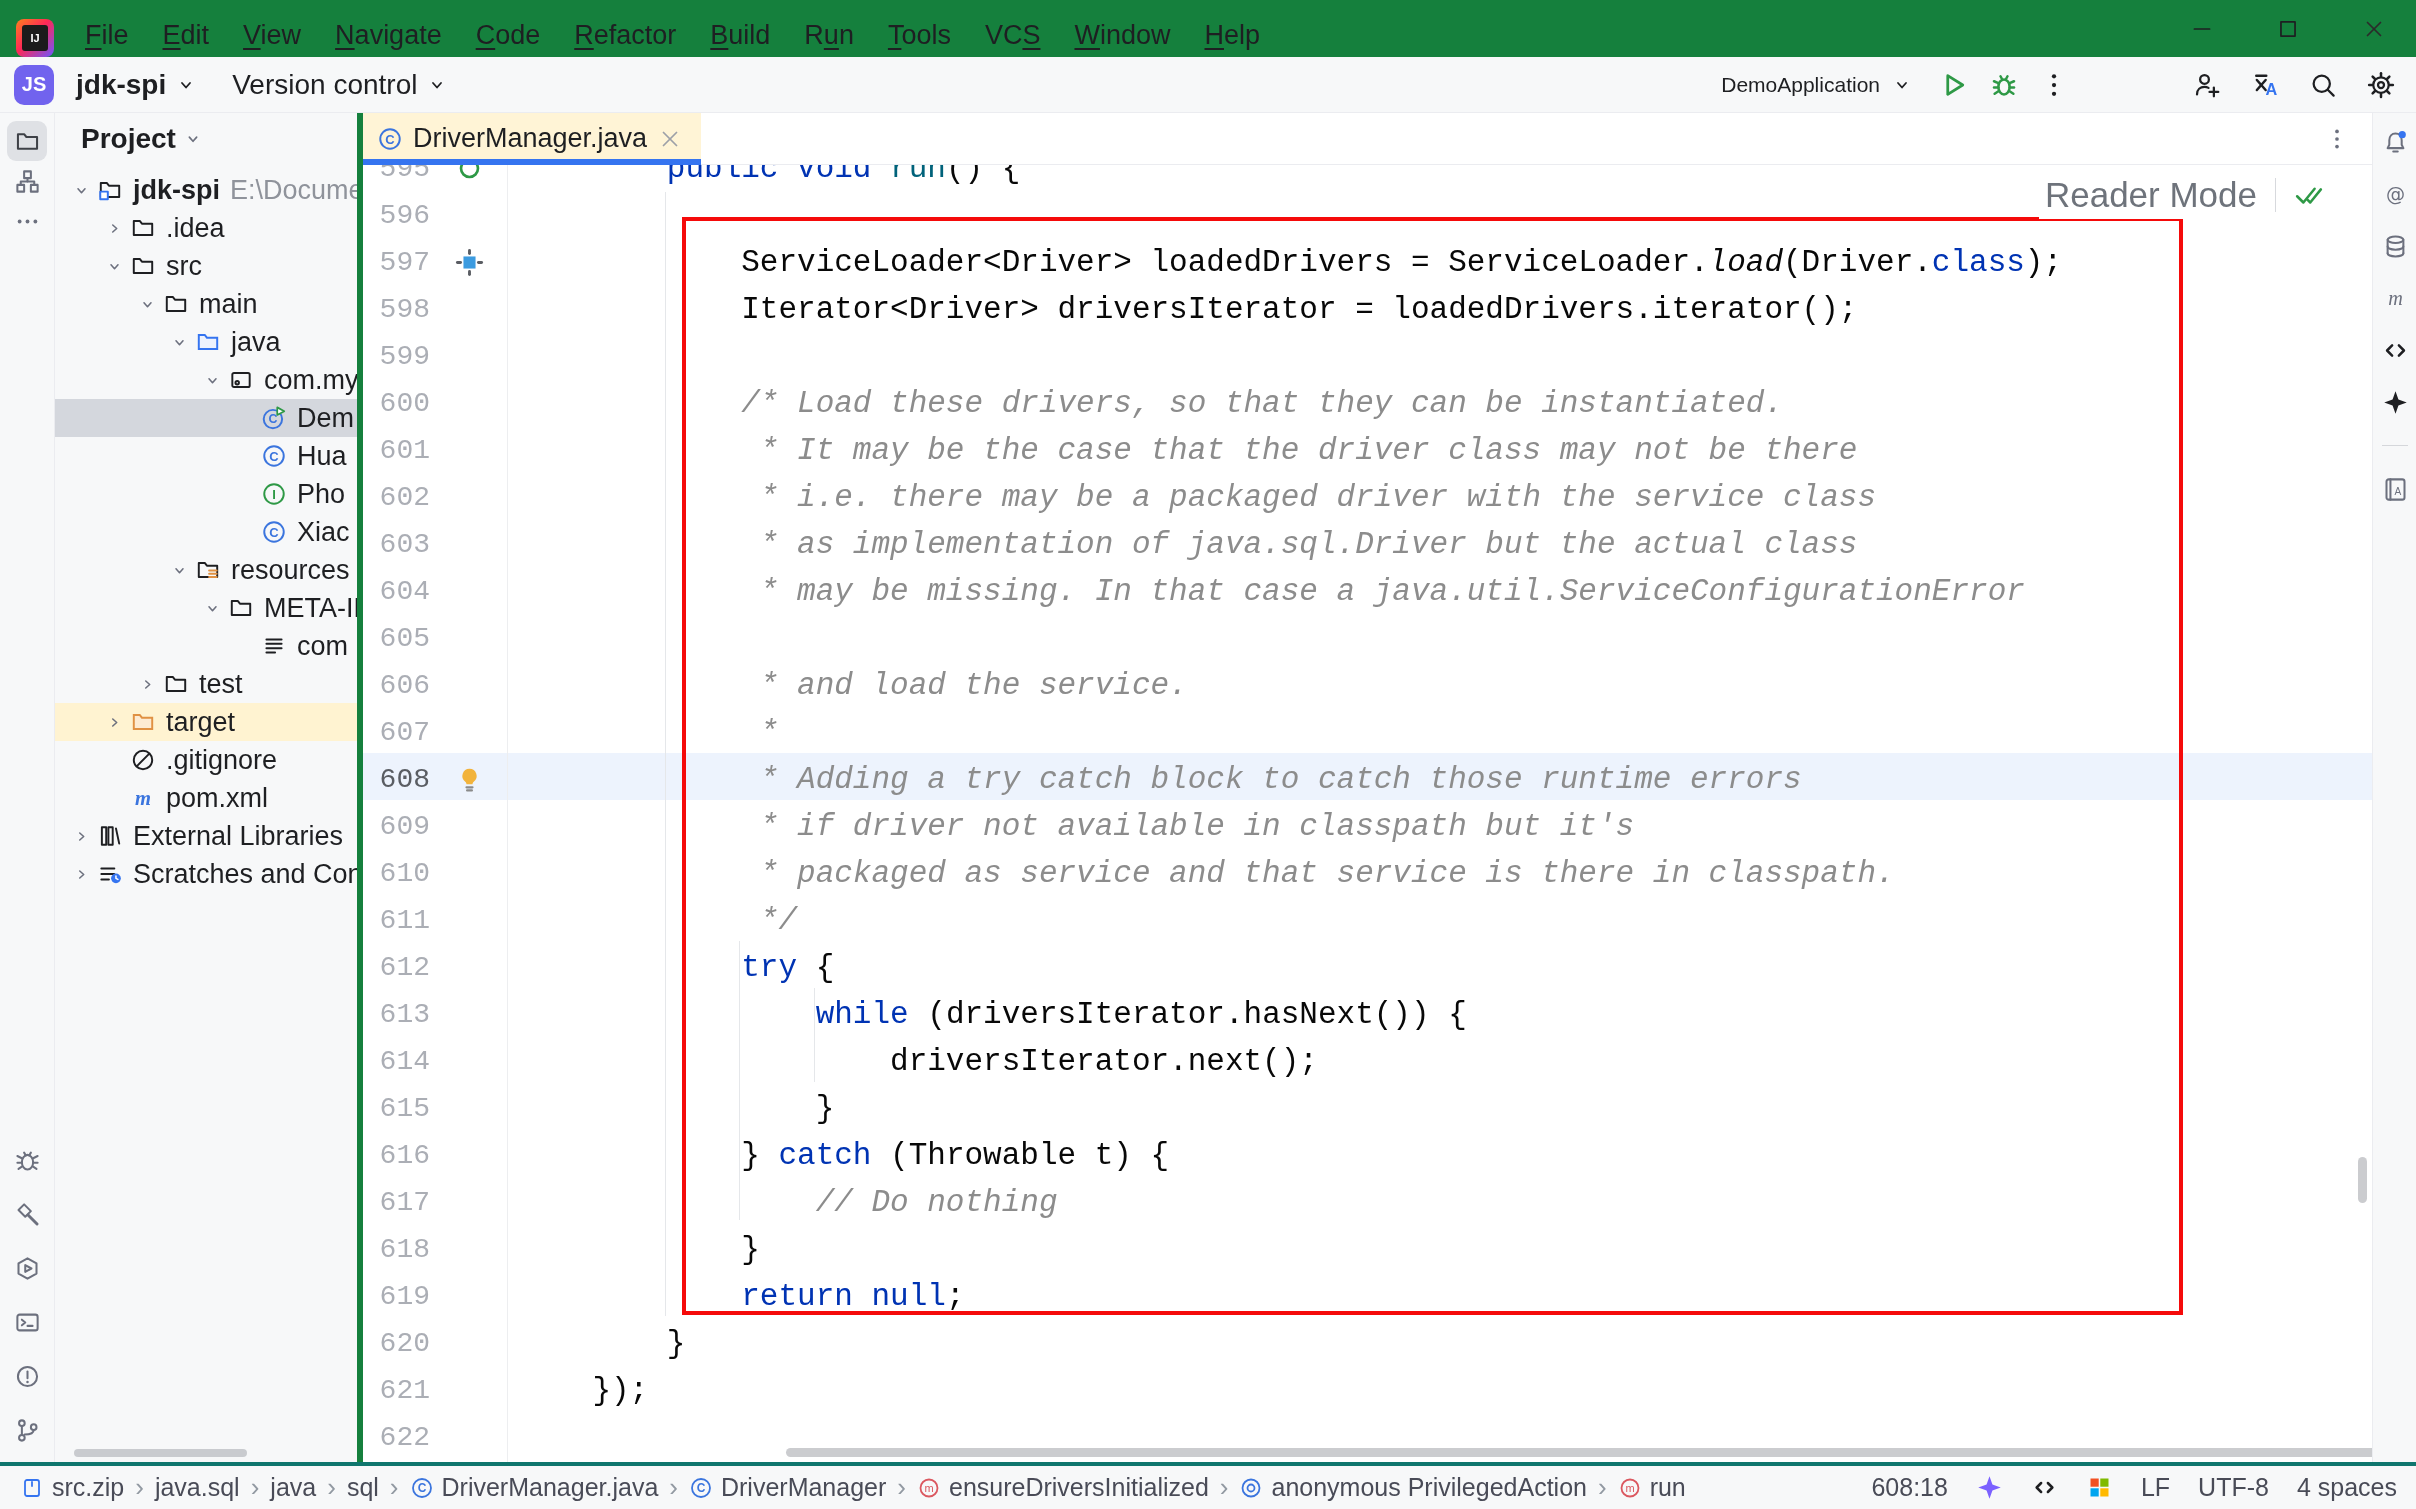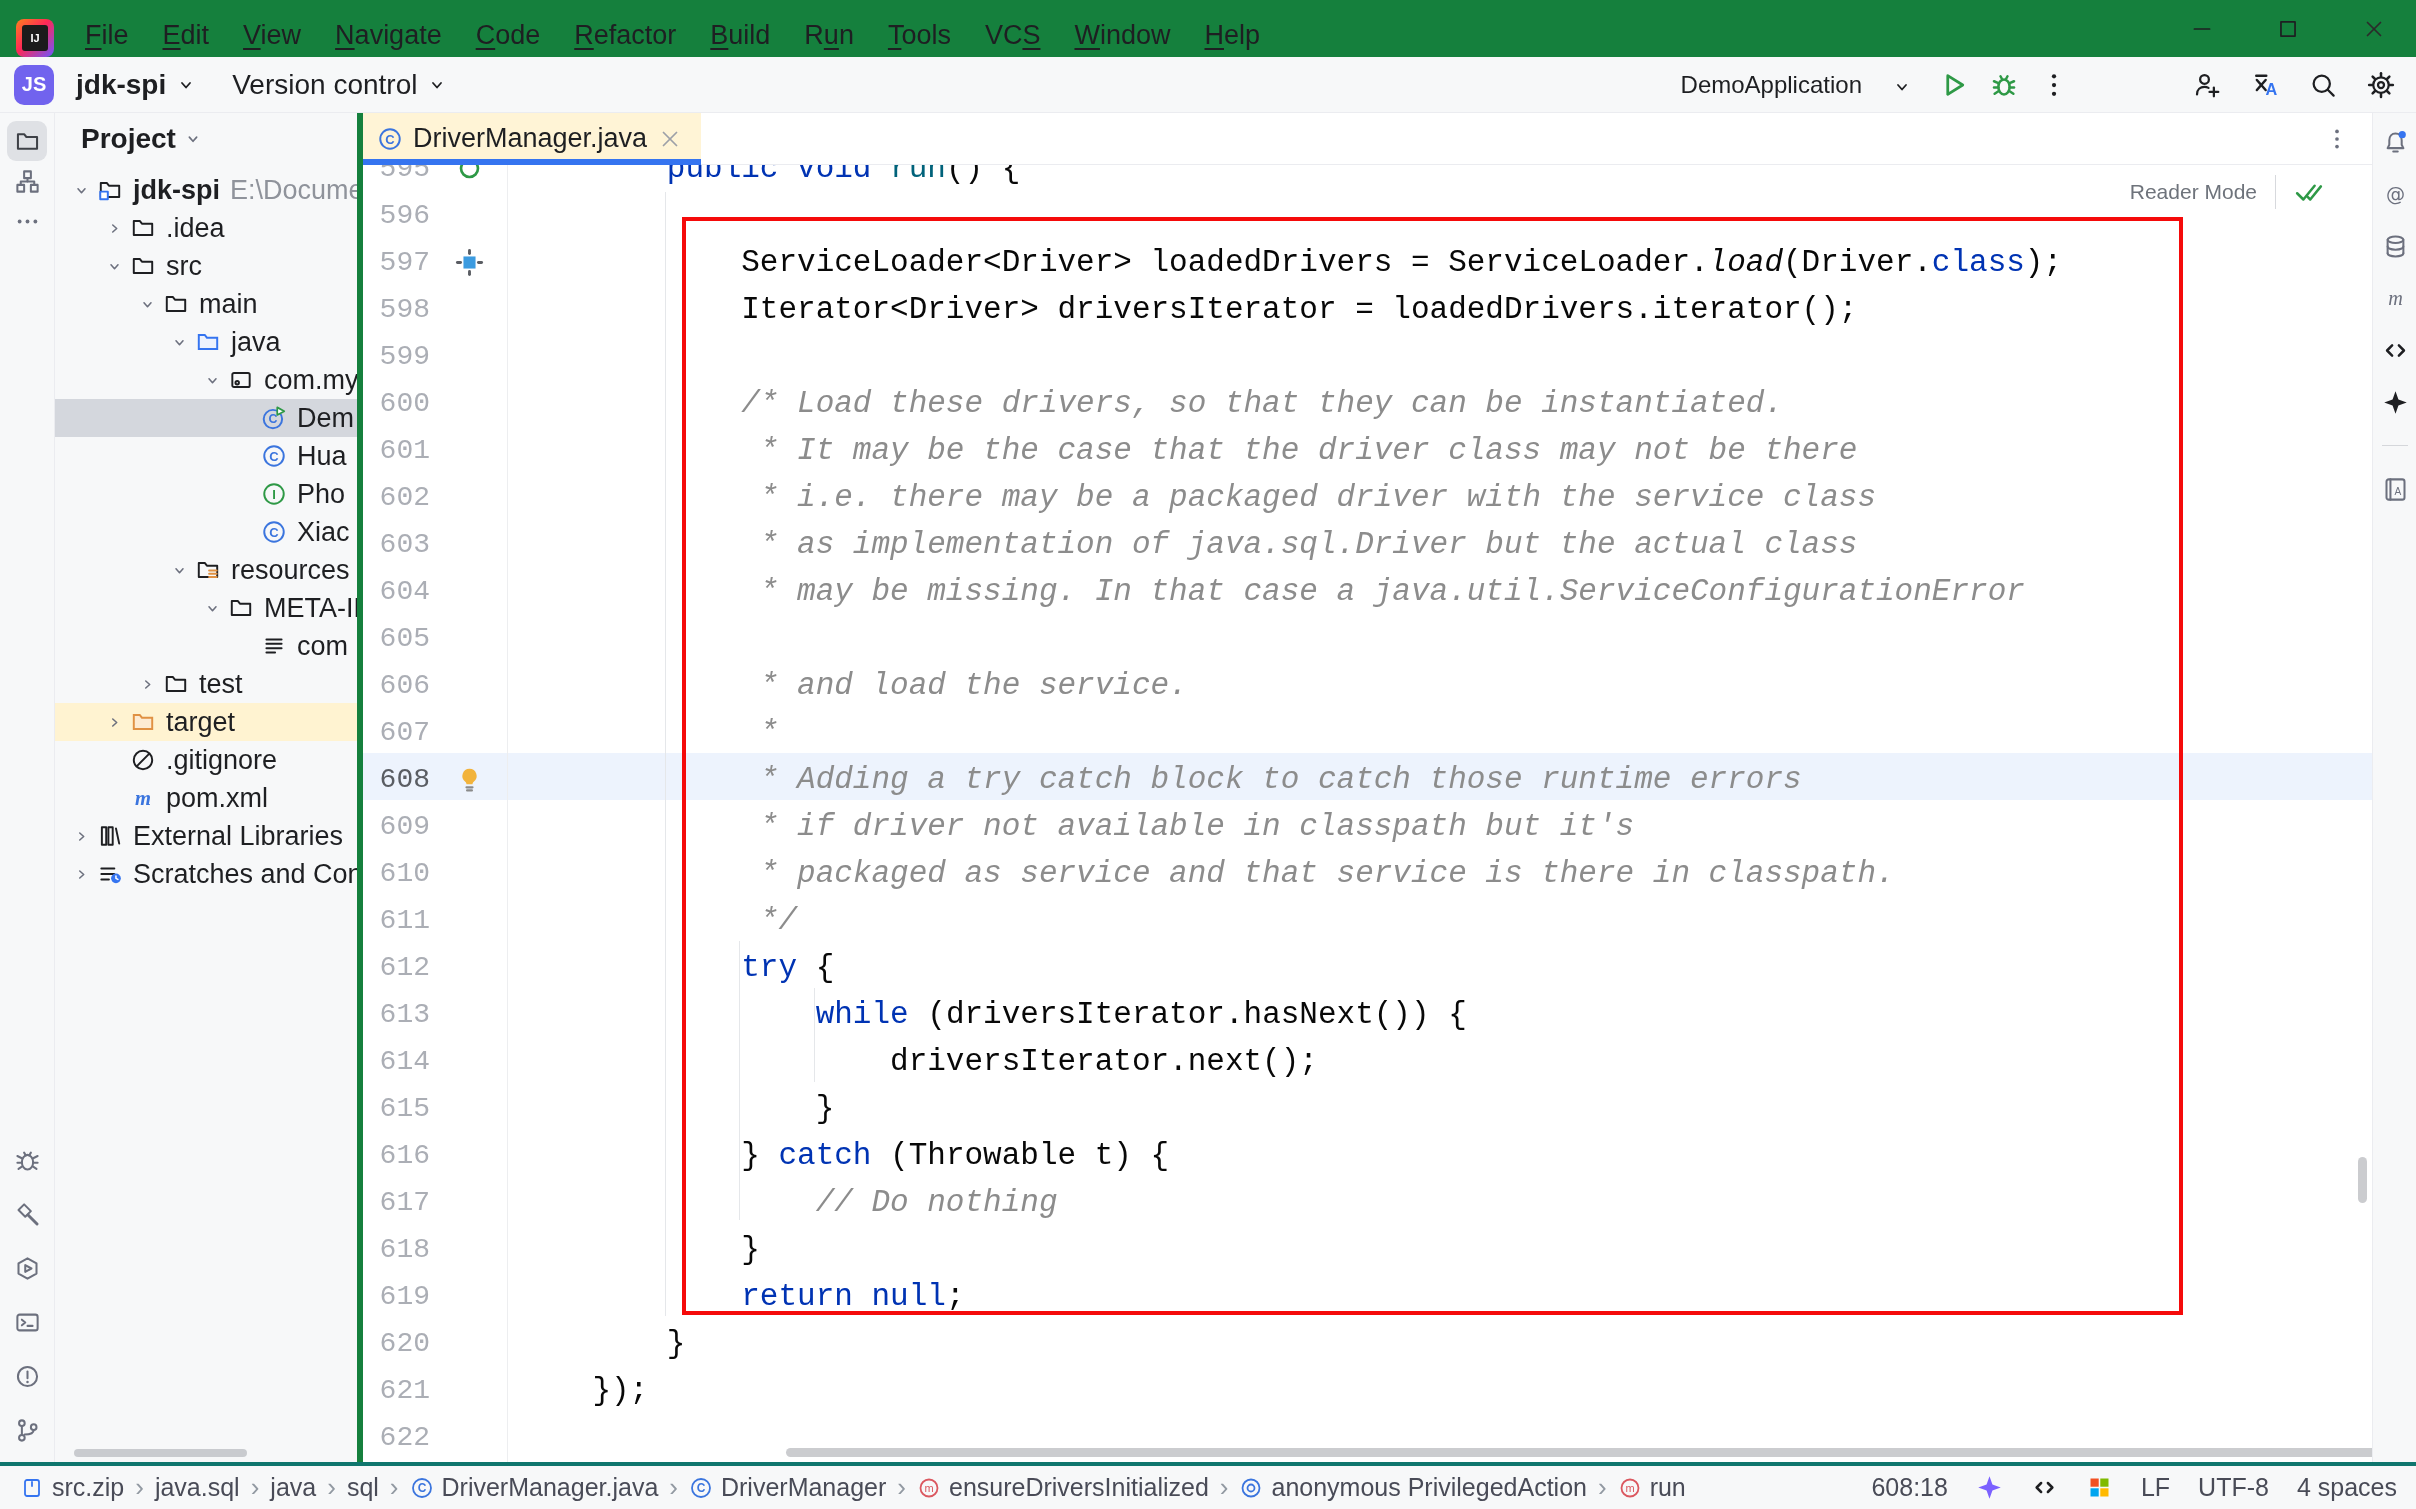--- a/index.html
+++ b/index.html
@@ -23,21 +23,21 @@
 
   
   .toolbar { height:56px; display:flex; align-items:center; background:#F7F8F9;
              border-bottom:1px solid #EBECF0; flex:0 0 auto; padding:0 14px; }
   .avatar { width:40px; height:40px; border-radius:10px; background:#7163EE; color:#fff;
             font-size:20px; font-weight:bold; display:flex; align-items:center; justify-content:center; margin-right:12px; }
   .tb-widget { display:flex; align-items:center; gap:8px; font-size:28px; padding:4px 10px; border-radius:8px; }
   .tb-widget .ic svg, .chev svg { width:24px; height:24px; }
   .proj-name { font-weight:bold; }
   .tb-spacer { flex:1; }
-  .runcfg { display:flex; align-items:flex-end; gap:28px; font-size:24px; }
+  .runcfg { display:flex; align-items:flex-end; gap:10px; font-size:21px; }
   .tb-icon { width:44px; height:44px; display:flex; align-items:center; justify-content:center; border-radius:8px; }
   .tb-icon svg { width:30px; height:30px; }
   .tb-group { display:flex; align-items:center; gap:6px; margin-left:18px; }
 
   
   .main { flex:1; display:flex; min-height:0; }
   .lstripe { width:55px; border-right:1px solid #EBECF0; background:#F7F8F9; display:flex; flex-direction:column; align-items:center; padding:8px 0 12px; }
   .lstripe .bottom { margin-top:auto; display:flex; flex-direction:column; gap:14px; align-items:center; }
   .sicon { width:40px; height:40px; border-radius:9px; display:flex; align-items:center; justify-content:center; color:#6C707E; }
   .sicon svg { width:27px; height:27px; }
@@ -78,21 +78,21 @@
   .gico { width:78px; flex:0 0 auto; display:flex; align-items:center; justify-content:center; }
   .gico svg { width:29px; height:29px; }
   .cl.cur .lnum { color:#5A5D63; }
   .ctext { padding-left:10px; }
   .k { color:#0033B3; } .c { color:#8C8C8C; font-style:italic; }
   .m { color:#00627A; } .i { font-style:italic; } .p { color:#080808; }
   .gutter-sep { position:absolute; top:0; bottom:0; left:144px; width:1px; background:#EDEEF0; z-index:2; }
   .iguide { position:absolute; width:1px; background:#E5E7EA; z-index:0; }
   .redbox { position:absolute; left:319px; top:52px; width:1501px; height:1098px; border:4px solid #F50A0A; z-index:3; pointer-events:none; }
   .reader { position:absolute; top:6px; right:42px; display:flex; align-items:center; gap:18px; background:#fff;
-            font-family:"Liberation Sans",sans-serif; font-size:21px; color:#6E737B; z-index:4; padding:4px 6px; }
+            font-family:"Liberation Sans",sans-serif; font-size:35px; color:#6E737B; z-index:4; padding:4px 6px; }
   .reader .vdiv { width:1px; height:34px; background:#D7D9DD; }
   .reader svg { width:30px; height:30px; }
   .h-scroll { position:absolute; left:423px; bottom:5px; width:1622px; height:9px; border-radius:5px; background:#B9BBBF; opacity:.75; z-index:5; }
   .v-scroll { position:absolute; right:5px; top:992px; width:9px; height:46px; border-radius:5px; background:#B9BBBF; opacity:.75; z-index:5; }
 
   .rstripe { width:45px; border-left:1px solid #EBECF0; background:#F7F8F9; display:flex; flex-direction:column; align-items:center; padding-top:10px; gap:14px; }
   .rstripe .sicon { width:38px; height:38px; }
   .rstripe .sicon svg { width:27px; height:27px; }
 
   

